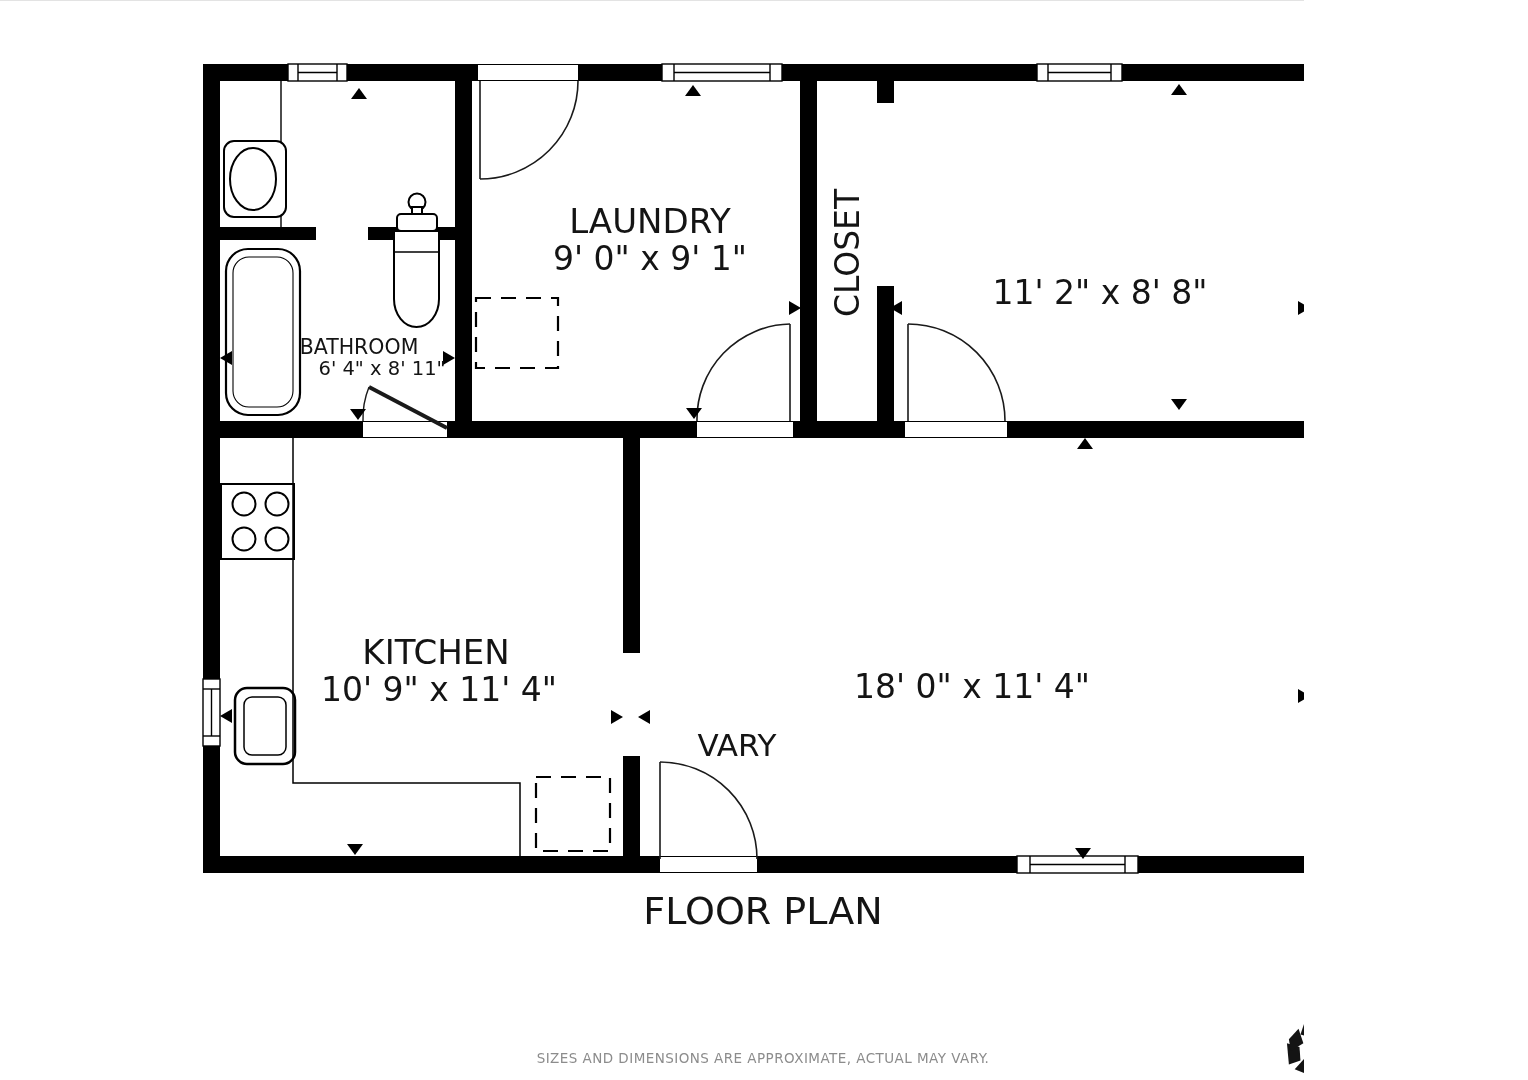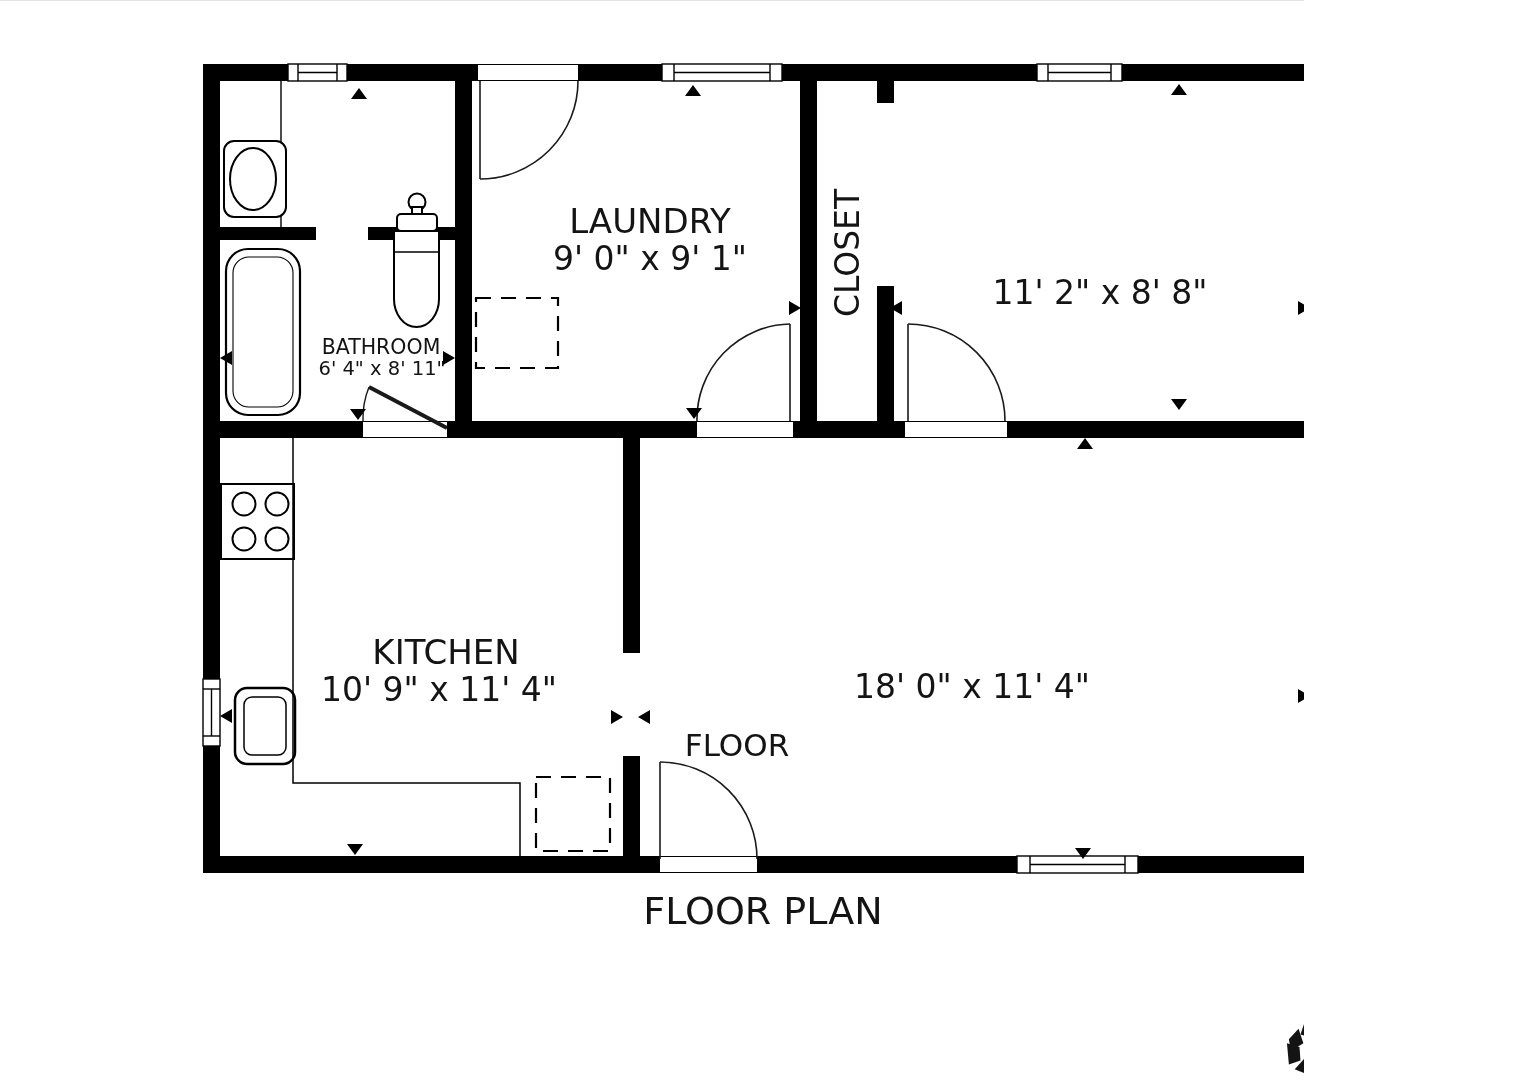--- a/index.html
+++ b/index.html
@@ -187,36 +187,37 @@
       <polygon points="611,709 611,723 623,716"></polygon>
       <polygon points="650,709 650,723 638,716"></polygon>
       <polygon points="347,843 363,843 355,854"></polygon>
       <polygon points="1075,847 1091,847 1083,858"></polygon>
     </g>
   </svg>
 
   <div class="lbl room-name" style="left:650px;top:221px">LAUNDRY</div>
   <div class="lbl room-dims" style="left:650px;top:258px">9' 0" x 9' 1"</div>
 
-  <div class="lbl small-name" style="left:381px;top:346px">BATHROOM</div>
+  <div class="lbl small-name" style="left:359px;top:346px">BATHROOM</div>
   <div class="lbl small-dims" style="left:382px;top:368px">6' 4" x 8' 11"</div>
 
   <div class="lbl closet-lbl" style="left:848px;top:252px">CLOSET</div>
 
   <div class="lbl room-dims" style="left:1100px;top:292px">11' 2" x 8' 8"</div>
 
-  <div class="lbl room-name" style="left:446px;top:652px">KITCHEN</div>
+  <div class="lbl room-name" style="left:436px;top:652px">KITCHEN</div>
   <div class="lbl room-dims" style="left:439px;top:689px">10' 9" x 11' 4"</div>
 
   <div class="lbl room-dims" style="left:972px;top:686px">18' 0" x 11' 4"</div>
 
-  <div class="lbl entry-lbl" style="left:737px;top:744px">FLOOR</div>
+  <div class="lbl entry-lbl" style="left:737px;top:744px">VARY</div>
 
   <div class="lbl title-lbl" style="left:763px;top:911px">FLOOR PLAN</div>
 
+  <div class="lbl disclaimer-lbl" style="left:763px;top:1057px">SIZES AND DIMENSIONS ARE APPROXIMATE, ACTUAL MAY VARY.</div>
 
   <div class="watermark-lbl">INTERMOUNTAIN</div>
 
   <div class="brand">
     <svg width="54" height="56" viewBox="0 0 56 56">
       <g fill="#141414">
         <polygon points="19,1 38,5 30,17 15,13"></polygon>
         <polygon points="43,7 55,21 41,27 34,15"></polygon>
         <polygon points="54,26 47,47 34,38 40,29"></polygon>
         <polygon points="30,42 27,56 9,49 19,38"></polygon>

